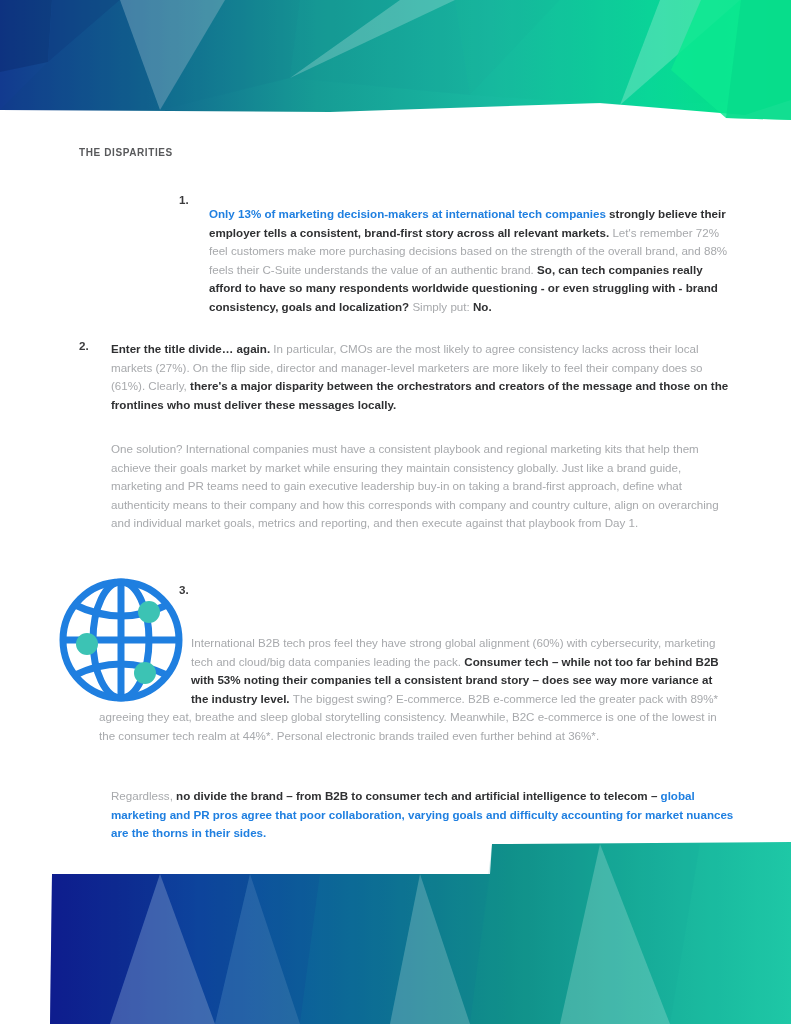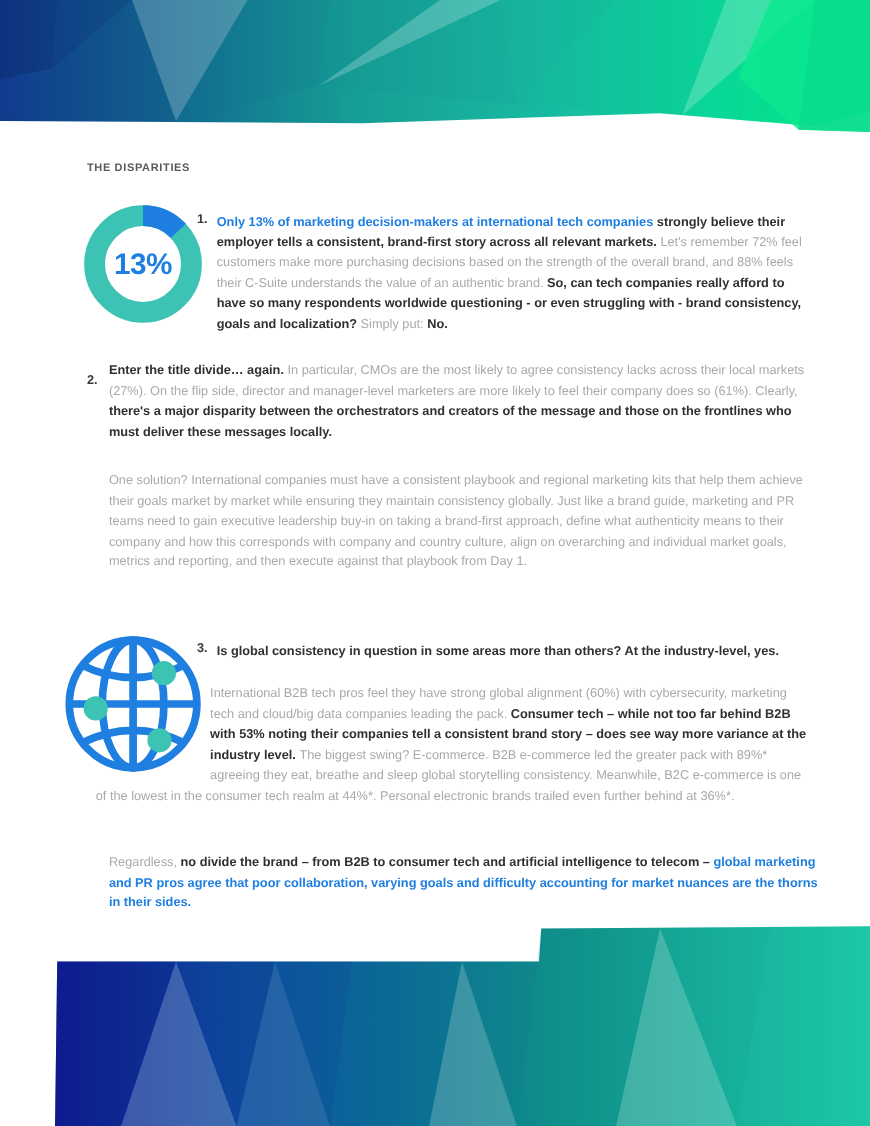--- a/index.html
+++ b/index.html
@@ -76,21 +76,21 @@
 
   
   .blk { position: absolute; }
   .num {
     position: absolute;
     font-weight: bold;
     font-size: 11.6px;
     color: #3a3a3c;
   }
   p.body {
-    margin: 0;
+    margin: 12px;
     font-size: 11.6px;
     line-height: 18.6px;
     color: #a7a9ac;
     text-align: left;
   }
   .b-dark { font-weight: bold; color: #2f3032; }
   .b-blue { font-weight: bold; color: #1f7fe0; }
   .plain { color: #a7a9ac; font-weight: normal; }
 
   
@@ -192,27 +192,20 @@
         <polygon points="600,10 560,190 670,190"></polygon>
         <polygon points="250,40 215,190 300,190" opacity="0.5"></polygon>
       </g>
     </svg>
   </div>
 
   <div class="content">
 
     <div class="section-title">THE DISPARITIES</div>
 
-    <div class="donut-wrap">
-      <svg width="114" height="114" viewBox="0 0 114 114">
-        <circle cx="57" cy="57" r="44" fill="none" stroke="#3cc3b4" stroke-width="19"></circle>
-        <circle cx="57" cy="57" r="44" fill="none" stroke="#1f7fe0" stroke-width="19" stroke-dasharray="35.9 240.5" transform="rotate(-90 57 57)"></circle>
-      </svg>
-      <div class="donut-label">13%</div>
-    </div>
 
     <div class="globe-wrap">
       <svg width="128" height="128" viewBox="0 0 128 128">
         <g fill="none" stroke="#1f7fe0" stroke-width="7">
           <circle cx="64" cy="64" r="58"></circle>
           <line x1="64" y1="6" x2="64" y2="122"></line>
           <line x1="6" y1="64" x2="122" y2="64"></line>
           <ellipse cx="64" cy="64" rx="28" ry="58"></ellipse>
           <path d="M16,28 Q64,52 112,28"></path>
           <path d="M16,100 Q64,76 112,100"></path>
@@ -233,23 +226,20 @@
     <div class="num" id="item2num">2.</div>
     <div class="blk" id="item2">
       <p class="body"><span class="b-dark">Enter the title divide… again. </span><span class="plain">In particular, CMOs are the most likely to agree consistency lacks across their local markets (27%). On the flip side, director and manager-level marketers are more likely to feel their company does so (61%). Clearly, </span><span class="b-dark">there's a major disparity between the orchestrators and creators of the message and those on the frontlines who must deliver these messages locally.</span></p>
     </div>
 
     <div class="blk" id="solution">
       <p class="body">One solution? International companies must have a consistent playbook and regional marketing kits that help them achieve their goals market by market while ensuring they maintain consistency globally. Just like a brand guide, marketing and PR teams need to gain executive leadership buy-in on taking a brand-first approach, define what authenticity means to their company and how this corresponds with company and country culture, align on overarching and individual market goals, metrics and reporting, and then execute against that playbook from Day 1.</p>
     </div>
 
     <div class="num" id="item3num">3.</div>
-    <div class="blk" id="item3">
-      <p class="body"><span class="b-dark">Is global consistency in question in some areas more than others? At the industry-level, yes.</span></p>
-    </div>
 
     <div class="blk" id="item3body">
       <div class="shape-float-globe"></div>
       <p class="body"><span class="plain">International B2B tech pros feel they have strong global alignment (60%) with cybersecurity, marketing tech and cloud/big data companies leading the pack. </span><span class="b-dark">Consumer tech – while not too far behind B2B with 53% noting their companies tell a consistent brand story – does see way more variance at the industry level. </span><span class="plain">The biggest swing? E-commerce. B2B e-commerce led the greater pack with 89%* agreeing they eat, breathe and sleep global storytelling consistency. Meanwhile, B2C e-commerce is one of the lowest in the consumer tech realm at 44%*. Personal electronic brands trailed even further behind at 36%*.</span></p>
     </div>
 
     <div class="blk" id="closing">
       <p class="body"><span class="plain">Regardless, </span><span class="b-dark">no divide the brand – from B2B to consumer tech and artificial intelligence to telecom – </span><span class="b-blue">global marketing and PR pros agree that poor collaboration, varying goals and difficulty accounting for market nuances are the thorns in their sides.</span></p>
     </div>
 

